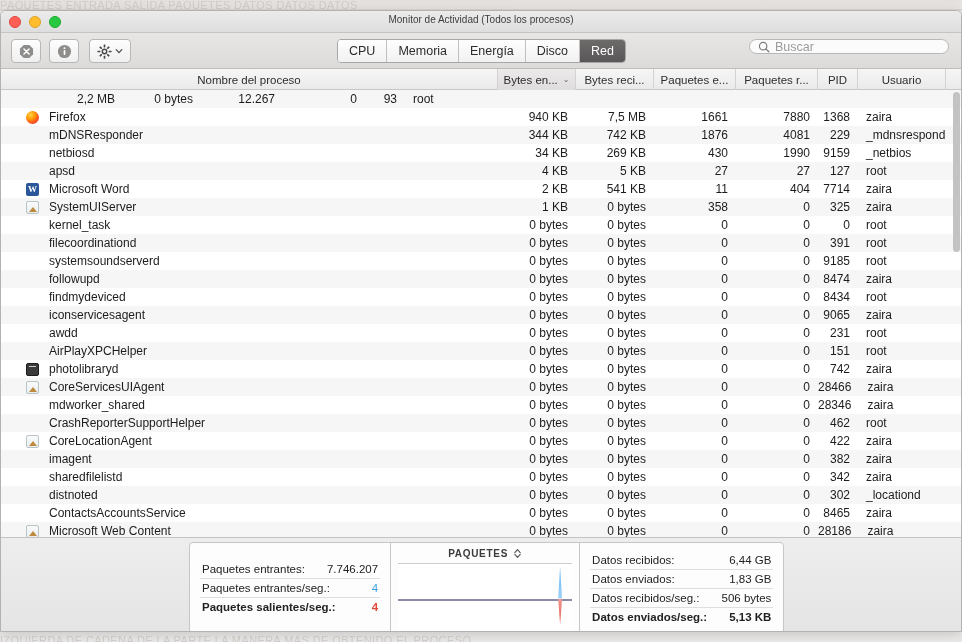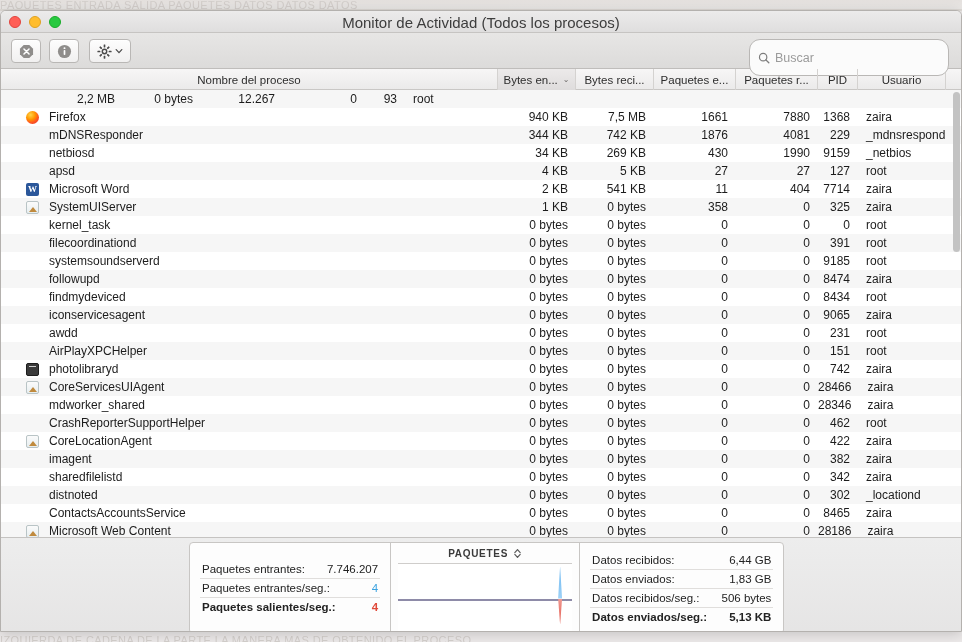--- a/index.html
+++ b/index.html
@@ -39,21 +39,21 @@
     background: linear-gradient(#ecebeb,#dfdede);
     border-bottom: 1px solid #c6c4c2;
   }
   #traffic { position: absolute; left: 8px; top: 5px; display: flex; gap: 8px; }
   .light { width: 12px; height: 12px; border-radius: 50%; }
   .light.red    { background: #ff5f57; border: .5px solid #e0443e; }
   .light.yellow { background: #ffbd2e; border: .5px solid #dea123; }
   .light.green  { background: #28c940; border: .5px solid #1aab29; }
   #window-title {
     position: absolute; left: 0; right: 0; top: 3px;
-    text-align: center; font-size: 15px; color: #3d3d3d;
+    text-align: center; font-size: 10px; color: #3d3d3d;
   }
 
   
   #toolbar {
     position: relative; height: 36px;
     background: linear-gradient(#e7e6e5,#dcdbda);
     border-bottom: 1px solid #bfbdbb;
   }
   .tb-btn {
     position: absolute; top: 6px;
@@ -79,21 +79,21 @@
     border-right: 1px solid #c2c0be;
   }
   .tab:last-child { border-right: none; }
   .tab.active {
     background: linear-gradient(#6d6b6a,#595757);
     color: #ffffff;
   }
 
   #search {
     position: absolute; right: 12px; top: 6px;
-    width: 200px; height: 37px;
+    width: 200px; height: 15px;
     background: #fbfbfb; border: 1px solid #b9b7b5; border-radius: 11px;
     display: flex; align-items: center; padding: 0 8px; gap: 5px;
   }
   #search-placeholder { font-size: 12.5px; color: #9b9b9b; }
 
   
   #colheader {
     display: flex; height: 21px;
     background: linear-gradient(#f7f6f6,#ebeaea);
     border-bottom: 1px solid #c9c7c5;
@@ -262,20 +262,27 @@
           <rect x="0.9" y="7.1" width="3" height="1.8" rx=".5" transform="rotate(45 8 8)"></rect>
           <rect x="12.1" y="7.1" width="3" height="1.8" rx=".5" transform="rotate(45 8 8)"></rect>
         </g>
         <circle cx="8" cy="8" r="1.55" fill="#f2f1f0"></circle>
       </svg>
       <svg width="8" height="8" viewBox="0 0 10 10">
         <path d="M1.5 3.2 L5 7 L8.5 3.2" stroke="#4a4a4a" stroke-width="1.5" fill="none" stroke-linecap="round"></path>
       </svg>
     </div>
 
+    <div id="tabs">
+      <div class="tab">CPU</div>
+      <div class="tab">Memoria</div>
+      <div class="tab">Energía</div>
+      <div class="tab">Disco</div>
+      <div class="tab active">Red</div>
+    </div>
 
     <div id="search">
       <svg width="12" height="12" viewBox="0 0 14 14">
         <circle cx="6" cy="6" r="4.3" stroke="#7d7d7d" stroke-width="1.4" fill="none"></circle>
         <path d="M9.2 9.2 L12.6 12.6" stroke="#7d7d7d" stroke-width="1.6" stroke-linecap="round"></path>
       </svg>
       <span id="search-placeholder">Buscar</span>
     </div>
   </div>
 

